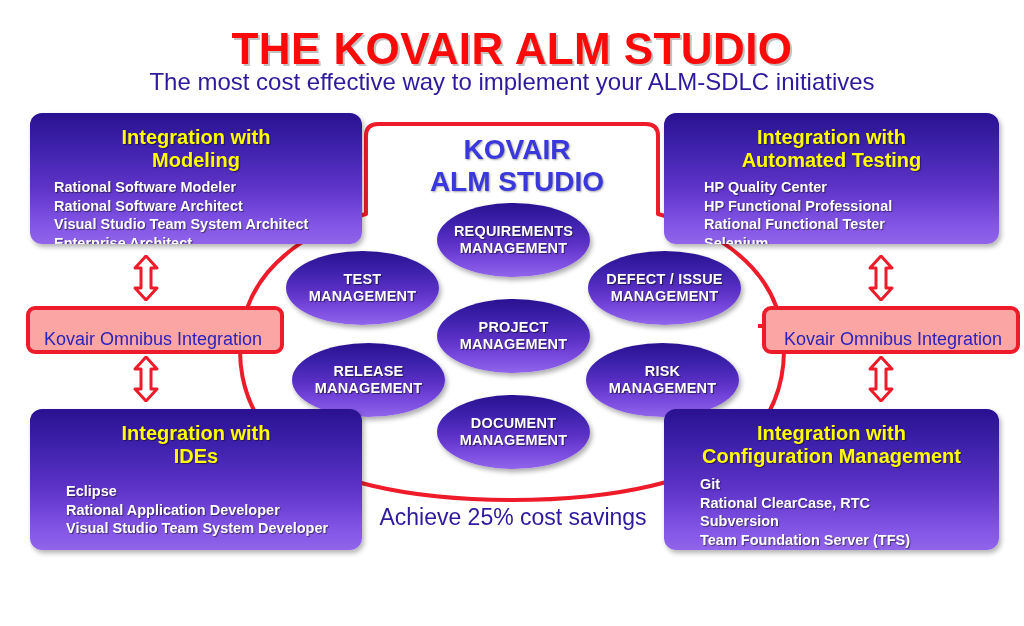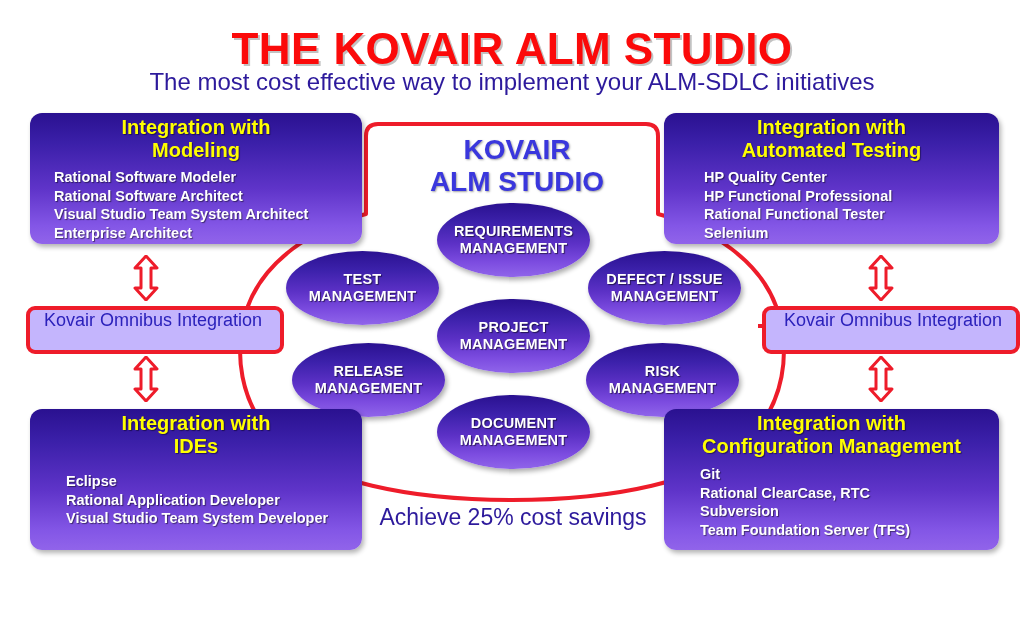--- a/index.html
+++ b/index.html
@@ -24,42 +24,42 @@
 
   
   .panel{
     position:absolute;border-radius:12px;
     background:linear-gradient(180deg,#2a1190 0%,#3a1fa8 22%,#5f34c9 58%,#8356e6 86%,#9164ea 100%);
     box-shadow:2px 3px 5px rgba(0,0,0,.30);
     overflow:hidden;
   }
   .panel .ptitle{
     color:#ffff00;font-weight:bold;font-size:20px;line-height:23px;
-    text-align:center;margin-top:3px;
+    text-align:center;margin-top:13px;
     text-shadow:1px 1px 1px rgba(0,0,0,.45);
   }
   .panel ul{list-style:none;margin:6px 0 0 0;padding:0;}
   .panel ul li{
     color:#ffffff;font-weight:bold;font-size:14.5px;line-height:18.5px;
     white-space:nowrap;
     text-shadow:1px 1px 1px rgba(0,0,0,.5);
   }
   #panel-modeling{left:30px;top:113px;width:332px;height:131px;}
   #panel-modeling ul{padding-left:24px;}
   #panel-testing{left:664px;top:113px;width:335px;height:131px;}
   #panel-testing ul{padding-left:40px;}
   #panel-ides{left:30px;top:409px;width:332px;height:141px;}
   #panel-ides ul{padding-left:36px;margin-top:14px;}
   #panel-cm{left:664px;top:409px;width:335px;height:141px;}
   #panel-cm ul{padding-left:36px;margin-top:7px;}
 
   
   .omnibus{
     position:absolute;height:40px;border:4px solid #ee1c2a;border-radius:9px;
-    background:#c4b5fd;display:flex;align-items:flex-start;
+    background:#fca5a5;display:flex;align-items:flex-end;
     color:#2b21bb;font-size:18px;white-space:nowrap;
   }
   #omnibus-left{left:26px;top:306px;width:236px;justify-content:flex-start;padding-left:14px;}
   #omnibus-right{left:762px;top:306px;width:236px;justify-content:flex-end;padding-right:14px;}
 
   
   .arrow{position:absolute;width:26px;height:46px;}
 
   
   #center-outline{position:absolute;left:0;top:0;width:1024px;height:626px;pointer-events:none;}

